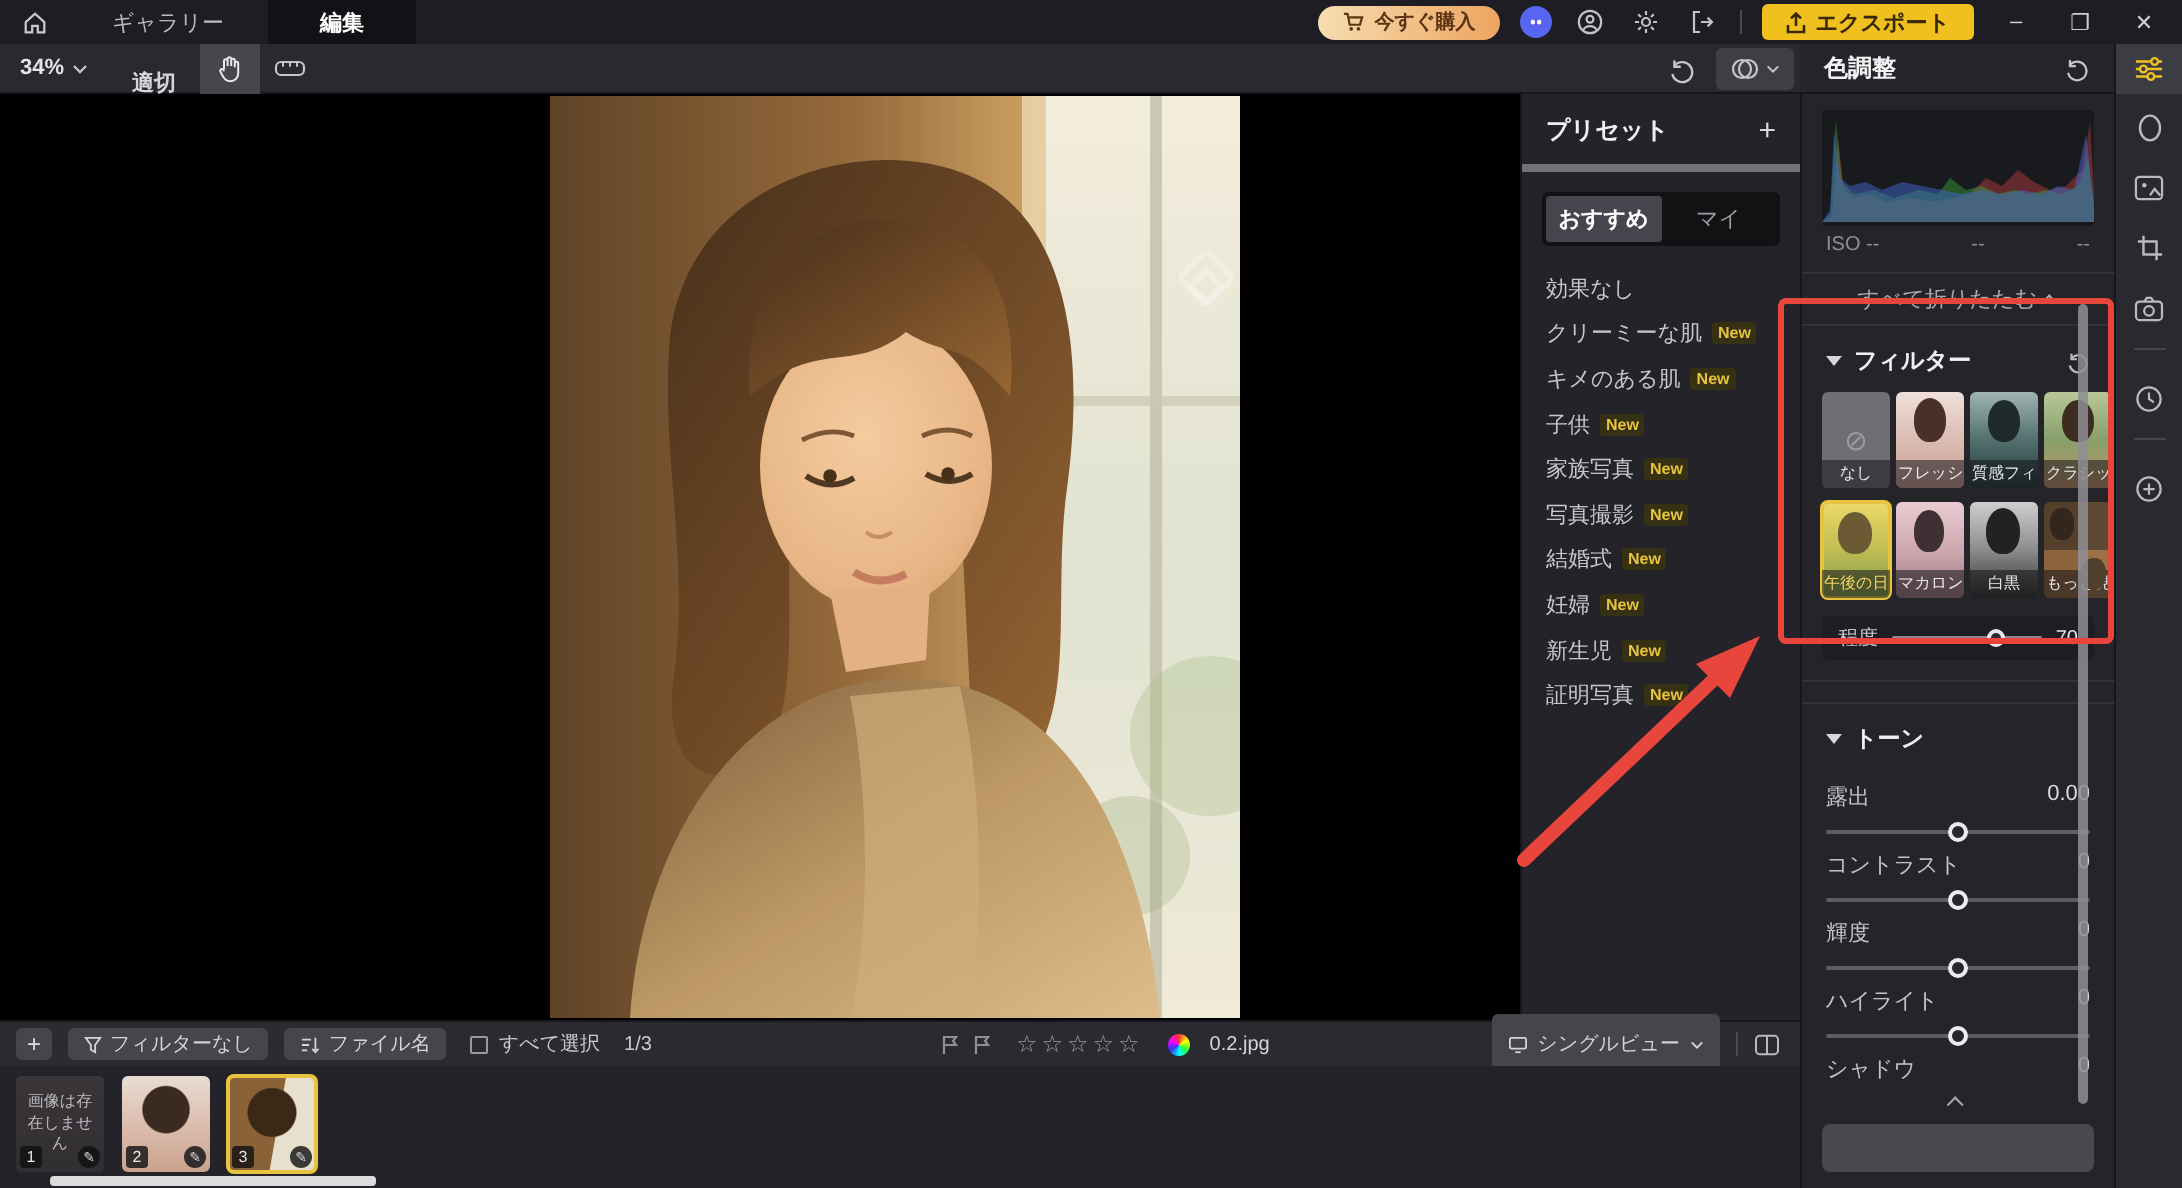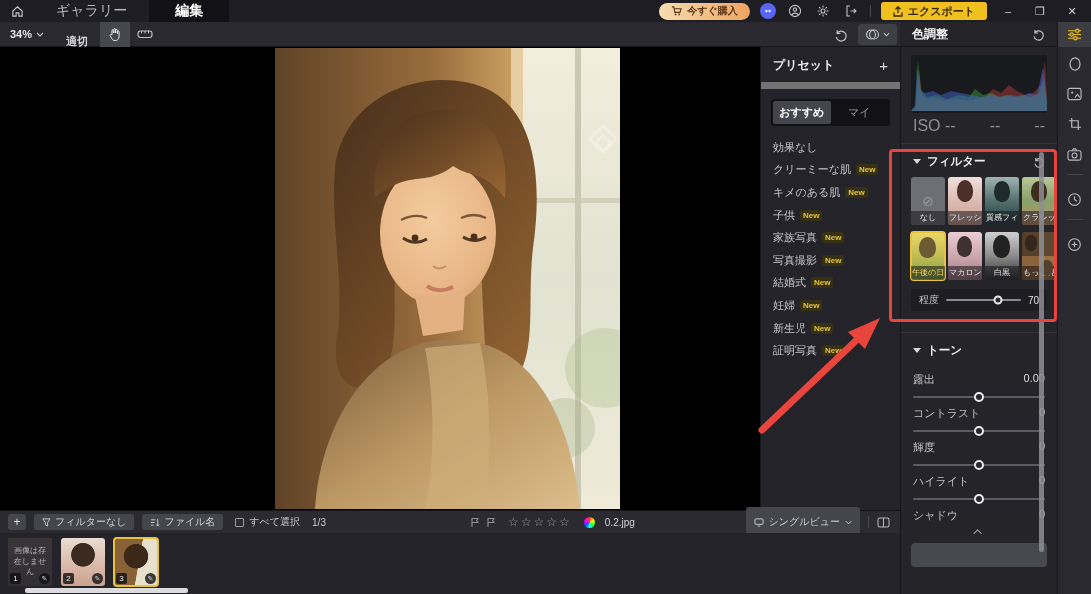--- a/index.html
+++ b/index.html
@@ -3,21 +3,21 @@
 <meta charset="utf-8">
 <style>
   * { margin:0; padding:0; box-sizing:border-box; }
   html,body { background:#000; }
   body { font-family:"Liberation Sans","DejaVu Sans",sans-serif; }
   #app { position:relative; width:1091px; height:594px; background:#1c1c21; overflow:hidden; color:#c9c9ce; font-size:11px; }
 
   
   .titlebar { position:absolute; left:0; top:0; width:1091px; height:22px; background:#1d1d23; display:flex; align-items:center; }
   .home-btn { width:34px; height:22px; display:flex; align-items:center; justify-content:center; color:#c9c9ce; font-size:13px; }
-  .tb-tab { height:22px; padding:0 22px; display:flex; align-items:center; color:#b8b8bd; font-size:14px; }
+  .tb-tab { height:22px; padding:0 22px; display:flex; align-items:center; color:#b8b8bd; font-size:11px; }
   .tb-tab.active { background:#121216; color:#fff; font-weight:bold; padding:0 26px; }
   .tb-right { margin-left:auto; display:flex; align-items:center; gap:10px; padding-right:8px; }
   .buy-btn { display:flex; align-items:center; gap:5px; height:17px; padding:0 12px; border-radius:9px;
     background:linear-gradient(90deg,#f6ddb0,#eda45f); color:#5a3413; font-weight:bold; font-size:10px; }
   .disc-btn { width:16px; height:16px; border-radius:50%; background:#5865f2; display:flex; align-items:center; justify-content:center; }
   .ghost-ic { width:18px; height:18px; display:flex; align-items:center; justify-content:center; color:#c2c2c7; }
   .tb-sep { width:1px; height:12px; background:#4a4a50; }
   .export-btn { display:flex; align-items:center; gap:5px; height:18px; padding:0 12px; border-radius:3px; background:#f0c11e; color:#38290a; font-weight:bold; font-size:11px; }
   .win-ctl { width:22px; height:22px; display:flex; align-items:center; justify-content:center; color:#cfcfd4; font-size:11px; }
 
@@ -33,34 +33,34 @@
   .adj-header .ttl { color:#f2f2f4; font-weight:bold; font-size:12px; }
 
   
   .canvas { position:absolute; left:0; top:47px; width:760px; height:463px; background:#000; }
   .photo { position:absolute; left:275px; top:1px; width:345px; height:461px; overflow:hidden; }
   .watermark { position:absolute; right:6px; top:80px; width:22px; height:22px; border:3px solid rgba(255,255,255,.45); transform:rotate(45deg); border-radius:4px; opacity:.6; }
   .watermark:after { content:""; position:absolute; left:4px; top:4px; width:8px; height:8px; border:3px solid rgba(255,255,255,.45); border-radius:2px; }
 
   
   .preset-panel { position:absolute; left:760px; top:47px; width:140px; height:463px; background:#232329; border-left:1px solid #17171b; }
-  .pp-head { display:flex; align-items:center; justify-content:space-between; padding:10px 12px 8px; border-bottom:7px solid #737373; }
+  .pp-head { display:flex; align-items:center; justify-content:space-between; padding:10px 12px 8px; border-bottom:4px solid #737373; }
   .pp-head .t { color:#f0f0f3; font-weight:bold; font-size:12px; }
   .pp-plus { color:#d8d8dc; font-size:15px; }
   .pp-tabs { display:flex; margin:10px 10px 4px; background:#121215; border-radius:3px; padding:2px; }
   .pp-tab { flex:1; text-align:center; padding:4px 0; border-radius:2px; color:#9a9aa1; font-size:11px; }
   .pp-tab.active { background:#45454d; color:#fff; font-weight:bold; }
   .pp-list { padding:6px 12px; }
   .pp-item { display:flex; align-items:center; gap:5px; height:22.6px; color:#c6c6cb; font-size:11px; white-space:nowrap; }
   .new-badge { background:#373114; color:#e7c33f; font-size:8px; padding:1px 3px; border-radius:2px; font-weight:bold; }
 
   
   .adjust-panel { position:absolute; left:900px; top:47px; width:157px; height:547px; background:#242429; border-left:1px solid #17171b; }
   .hist-box { margin:8px 10px 0; height:58px; background:#191a1e; border-radius:2px; overflow:hidden; }
-  .iso-row { display:flex; justify-content:space-between; padding:4px 12px 8px; color:#8f8f96; font-size:16px; border-bottom:1px solid #32323a; }
+  .iso-row { display:flex; justify-content:space-between; padding:4px 12px 8px; color:#8f8f96; font-size:10px; border-bottom:1px solid #32323a; }
   .collapse-row { display:flex; align-items:center; justify-content:center; gap:5px; height:26px; color:#a9a9af; font-size:11px; border-bottom:1px solid #32323a; }
   .chev-up { width:6px; height:6px; border-left:1.5px solid #a9a9af; border-top:1.5px solid #a9a9af; transform:rotate(45deg) translateY(2px); }
   .sec-head { display:flex; align-items:center; justify-content:space-between; padding:10px 12px 6px; }
   .sec-head .t { color:#f0f0f3; font-weight:bold; font-size:11.5px; display:flex; align-items:center; gap:6px; }
   .tri-d { width:0; height:0; border-left:4px solid transparent; border-right:4px solid transparent; border-top:5px solid #d8d8dc; }
   .tri-r { width:0; height:0; border-top:4px solid transparent; border-bottom:4px solid transparent; border-left:5px solid #d8d8dc; }
   .filter-grid { display:grid; grid-template-columns:repeat(4,34px); gap:3px; padding:2px 10px 0; }
   .ftile { position:relative; width:34px; height:48px; border-radius:3px; overflow:hidden; background:#555; }
   .ftile.sel { outline:2px solid #e7c33f; outline-offset:-1px; }
   .ftile .flbl { position:absolute; left:0; right:0; bottom:0; padding:1px 1px 2px; font-size:8px; color:#e8e8ec; text-align:center; background:rgba(20,20,24,.55); white-space:nowrap; overflow:hidden; }
@@ -378,20 +378,24 @@
           <path d="M0 56 L4 52 L7 5 L10 36 L16 42 L26 40 L36 44 L48 40 L58 42 L64 34 L72 40 L80 38 L88 42 L96 40 L104 42 L112 40 L120 42 L128 38 L133 24 L137 56 Z" fill="#3db33d" opacity=".45"></path>
           <path d="M0 56 L4 50 L6 10 L9 34 L14 38 L22 36 L30 40 L40 36 L50 38 L60 40 L70 42 L80 40 L90 42 L100 40 L110 42 L118 38 L126 40 L132 12 L137 56 Z" fill="#4570e0" opacity=".5"></path>
         </g>
       </svg>
     </div>
     <div class="iso-row">
       <span>ISO --</span>
       <span>--</span>
       <span>--</span>
     </div>
+    <div class="collapse-row">
+      <span>すべて折りたたむ</span>
+      <span class="chev-up"></span>
+    </div>
 
     <div class="sec-head">
       <span class="t">
           <span class="tri-d"></span>
           <span>フィルター</span>
         </span>
       <svg width="12" height="12" viewBox="0 0 14 14">
           <path d="M3 5.2A5 5 0 1 1 2.2 9" fill="none" stroke="#b9b9bf" stroke-width="1.3"></path>
           <path d="M3.2 2.2v3.2h3.2" fill="none" stroke="#b9b9bf" stroke-width="1.3"></path>
         </svg>

